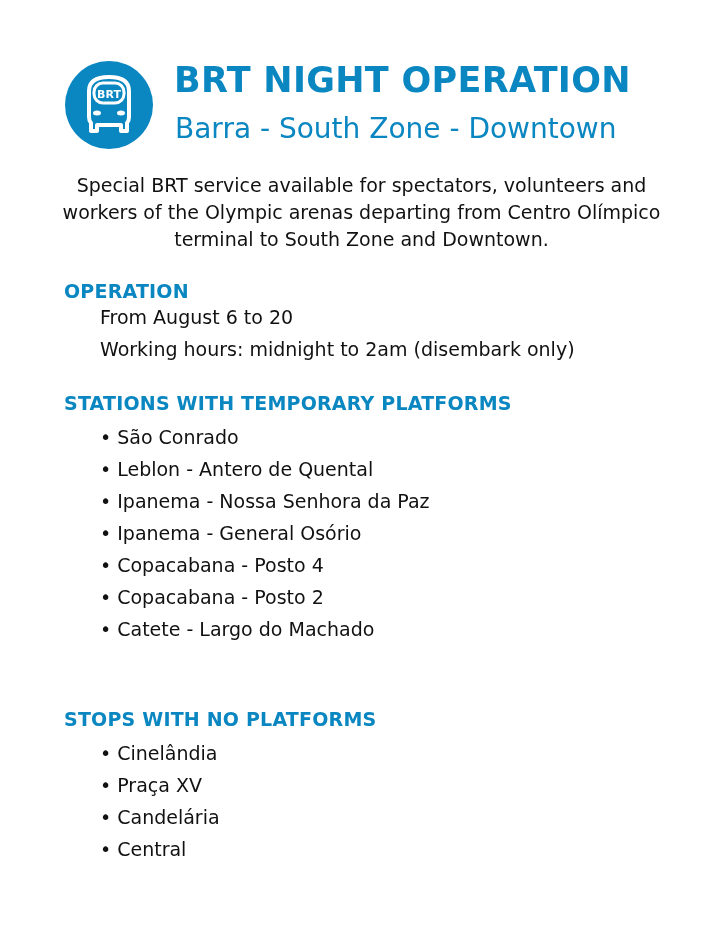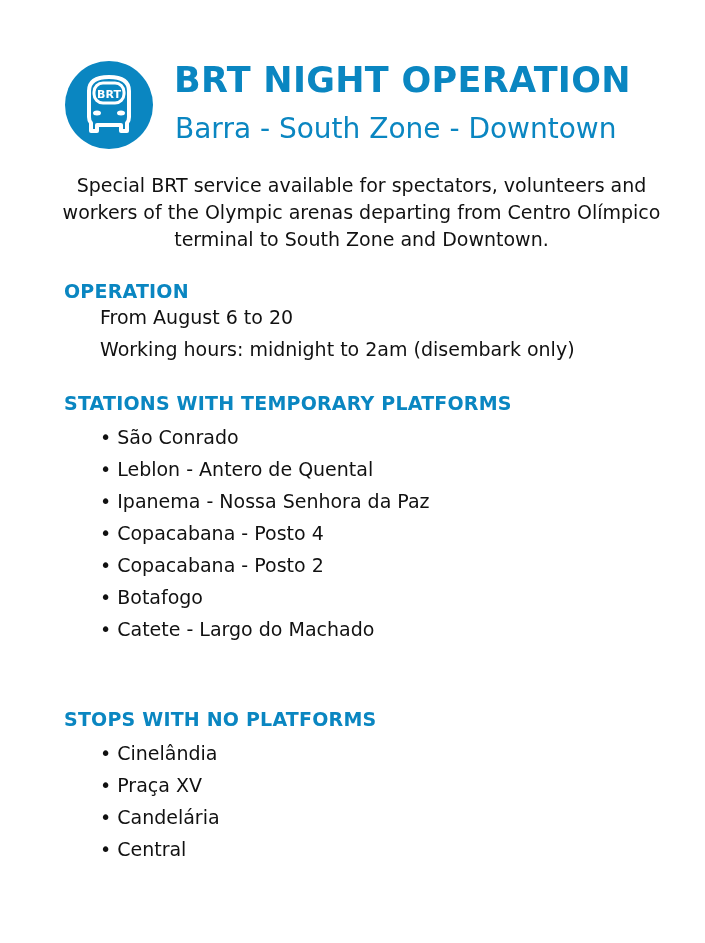--- a/index.html
+++ b/index.html
@@ -41,23 +41,23 @@
 
 <div class="section-head" style="top:280px;">OPERATION</div>
 <div class="line" style="top:306px;">From August 6 to 20</div>
 <div class="line" style="top:338px;">Working hours: midnight to 2am (disembark only)</div>
 
 <div class="section-head" style="top:392px;text-align:right;">STATIONS WITH TEMPORARY PLATFORMS</div>
 <ul class="list" style="top:421px;">
   <li>São Conrado</li>
   <li>Leblon - Antero de Quental</li>
   <li>Ipanema - Nossa Senhora da Paz</li>
+  <li>Ipanema - General Osório</li>
   <li>Copacabana - Posto 4</li>
   <li>Copacabana - Posto 2</li>
-  <li>Botafogo</li>
   <li>Catete - Largo do Machado</li>
 </ul>
 
 <div class="section-head" style="top:708px;">STOPS WITH NO PLATFORMS</div>
 <ul class="list" style="top:737px;">
   <li>Cinelândia</li>
   <li>Praça XV</li>
   <li>Candelária</li>
   <li>Central</li>
 </ul>

